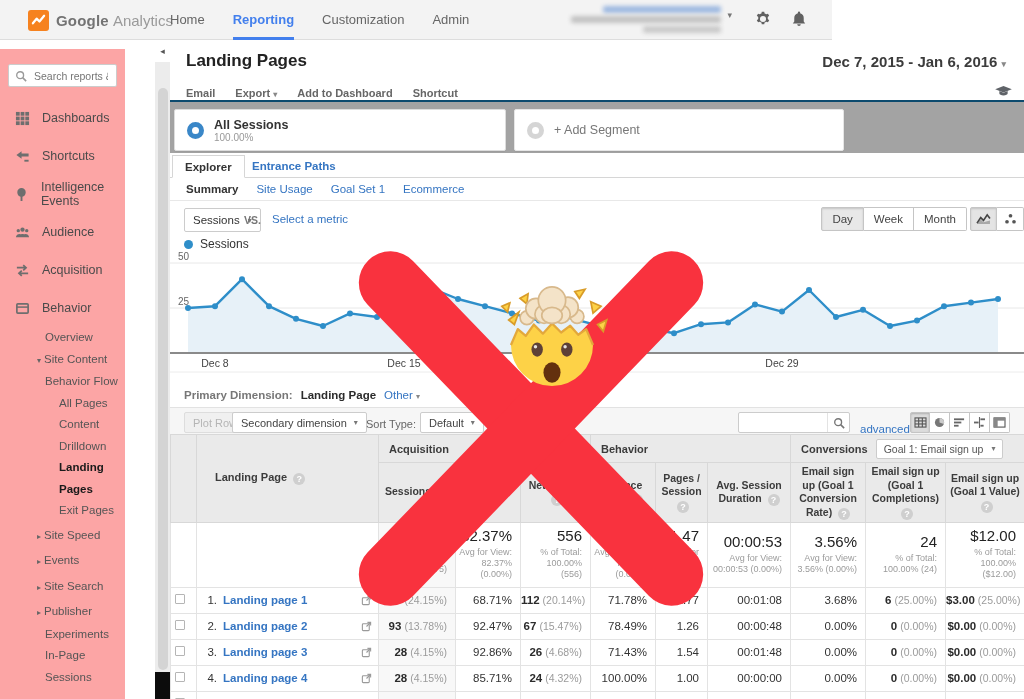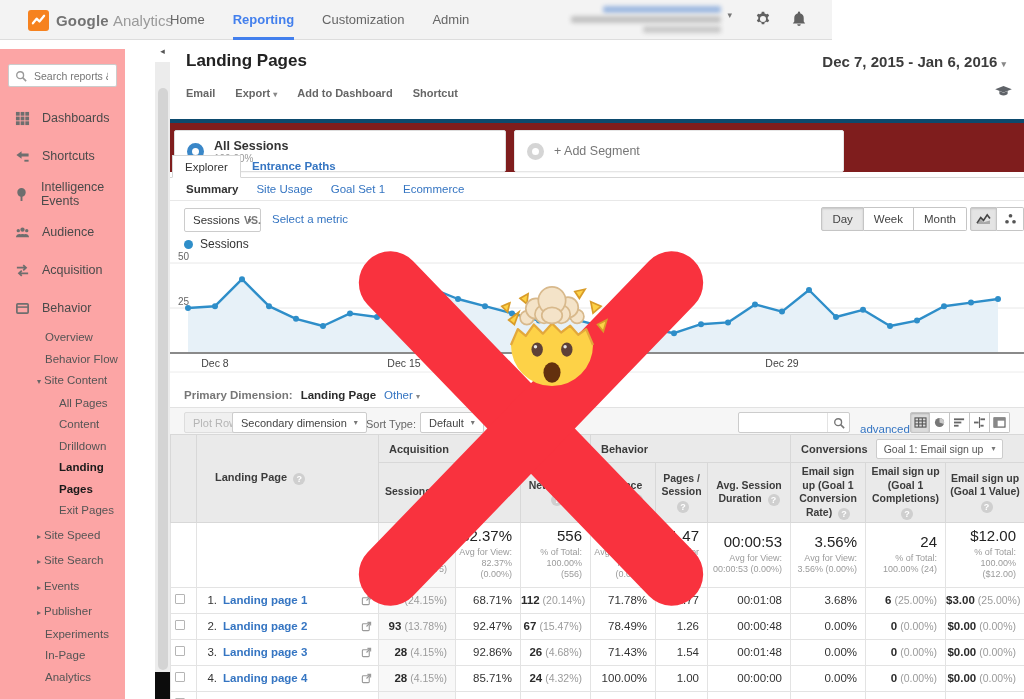--- a/index.html
+++ b/index.html
@@ -55,34 +55,34 @@
   .page-header{position:absolute;left:0;top:0;width:100%;height:42px;}
   .page-title{position:absolute;left:16px;top:11px;font-size:17px;font-weight:bold;color:#222;}
   .date-range{position:absolute;right:18px;top:13px;font-size:15px;font-weight:bold;color:#3c3c3c;cursor:pointer;}
   .date-range .caret{font-size:9px;color:#888;margin-left:4px;}
   .action-bar{position:absolute;left:0;top:44px;width:100%;height:18px;display:flex;align-items:center;
               padding-left:16px;gap:20px;}
   .action-item{font-size:11px;font-weight:bold;color:#666;cursor:pointer;}
   .action-item .caret{font-size:8px;color:#888;}
   .cap-icon{position:absolute;right:12px;top:0;cursor:pointer;}
 
-  .segment-panel{position:absolute;left:0;top:79px;width:100%;height:53px;border-top:4px solid #0c4a6e;background:#7f1d1d;}
+  .segment-panel{position:absolute;left:0;top:60px;width:100%;height:53px;border-top:2px solid #0c4a6e;background:#a3a3a3;}
   .seg-chip{position:absolute;top:7px;height:42px;background:#fff;border:1px solid #ddd;border-radius:2px;
             display:flex;align-items:center;gap:10px;padding-left:12px;cursor:pointer;box-shadow:0 1px 1px rgba(0,0,0,.04);}
   .chip1{left:4px;width:332px;}
   .chip2{left:344px;width:330px;border-color:#e6e6e6;}
   .donut{width:17px;height:17px;border-radius:50%;border:5px solid #3a87c8;background:#fff;}
   .donut.gray{border-color:#d5d5d5;}
   .seg-name{font-size:12.5px;font-weight:bold;color:#333;line-height:14px;}
   .seg-pct{font-size:10px;color:#999;}
   .seg-add{font-size:12.5px;color:#777;}
 
   .tab-bar{position:absolute;left:0;top:115px;width:100%;height:23px;border-bottom:1px solid #d6d6d6;}
   .tab{position:absolute;top:0;height:23px;line-height:22px;font-size:11.5px;padding:0 12px;cursor:pointer;}
-  .tab.active{left:2px;background:#fff;border:1px solid #d6d6d6;border-bottom:1px solid #fff;font-weight:normal;color:#333;}
+  .tab.active{left:2px;background:#fff;border:1px solid #d6d6d6;border-bottom:1px solid #fff;font-weight:bold;color:#333;}
   .tab.link{left:70px;color:#3575c2;font-weight:bold;}
   .subtab-bar{position:absolute;left:0;top:138px;width:100%;height:23px;border-bottom:1px solid #e8e8e8;
               display:flex;align-items:center;padding-left:16px;gap:18px;}
   .subtab{font-size:11.5px;color:#3575c2;cursor:pointer;}
   .subtab.active{color:#333;font-weight:bold;}
 
   .controls{position:absolute;left:0;top:166px;width:100%;height:30px;}
   .metric-btn{position:absolute;left:14px;top:2px;height:24px;background:#fff;border:1px solid #ccc;border-radius:2px;
               font-size:11.5px;color:#333;padding:0 8px;display:flex;align-items:center;gap:8px;cursor:pointer;}
   .metric-btn .caret{font-size:8px;color:#777;}
@@ -282,32 +282,32 @@
       <div class="side-item">
         <span style="display:flex;width:16px;justify-content:center;">
           <svg viewBox="0 0 16 16" width="15" height="15">
             <rect x="2" y="3" width="12" height="10" rx="1" fill="none" stroke="#6e6e6e" stroke-width="1.8"></rect>
             <line x1="2" y1="6.5" x2="14" y2="6.5" stroke="#6e6e6e" stroke-width="1.6"></line>
           </svg>
         </span>
         <span class="lbl">Behavior</span>
       </div>
       <div class="side-sub">Overview</div>
+      <div class="side-sub grp"><span class="tri">▾</span>Site Content</div>
       <div class="side-sub">Behavior Flow</div>
-      <div class="side-sub grp"><span class="tri">▾</span>Site Content</div>
       <div class="side-sub leaf2">All Pages</div>
       <div class="side-sub leaf2">Content Drilldown</div>
       <div class="side-sub leaf2 active">Landing Pages</div>
       <div class="side-sub leaf2">Exit Pages</div>
       <div class="side-sub grp mt"><span class="tri">▸</span>Site Speed</div>
+      <div class="side-sub grp mt"><span class="tri">▸</span>Events</div>
       <div class="side-sub grp mt"><span class="tri">▸</span>Site Search</div>
-      <div class="side-sub grp mt"><span class="tri">▸</span>Events</div>
       <div class="side-sub grp mt"><span class="tri">▸</span>Publisher</div>
       <div class="side-sub">Experiments</div>
-      <div class="side-sub">In-Page Analytics</div>
+      <div class="side-sub">In-Page Sessions</div>
       <div class="side-item">
         <span style="display:flex;width:16px;justify-content:center;">
           <svg viewBox="0 0 16 16" width="15" height="15" fill="#6e6e6e">
             <path d="M4 1.5h9.5L10.7 4.8l2.8 3.3H4z"></path>
             <rect x="3.2" y="1.5" width="1.6" height="13"></rect>
           </svg>
         </span>
         <span class="lbl">Conversions</span>
       </div>
     </div>

